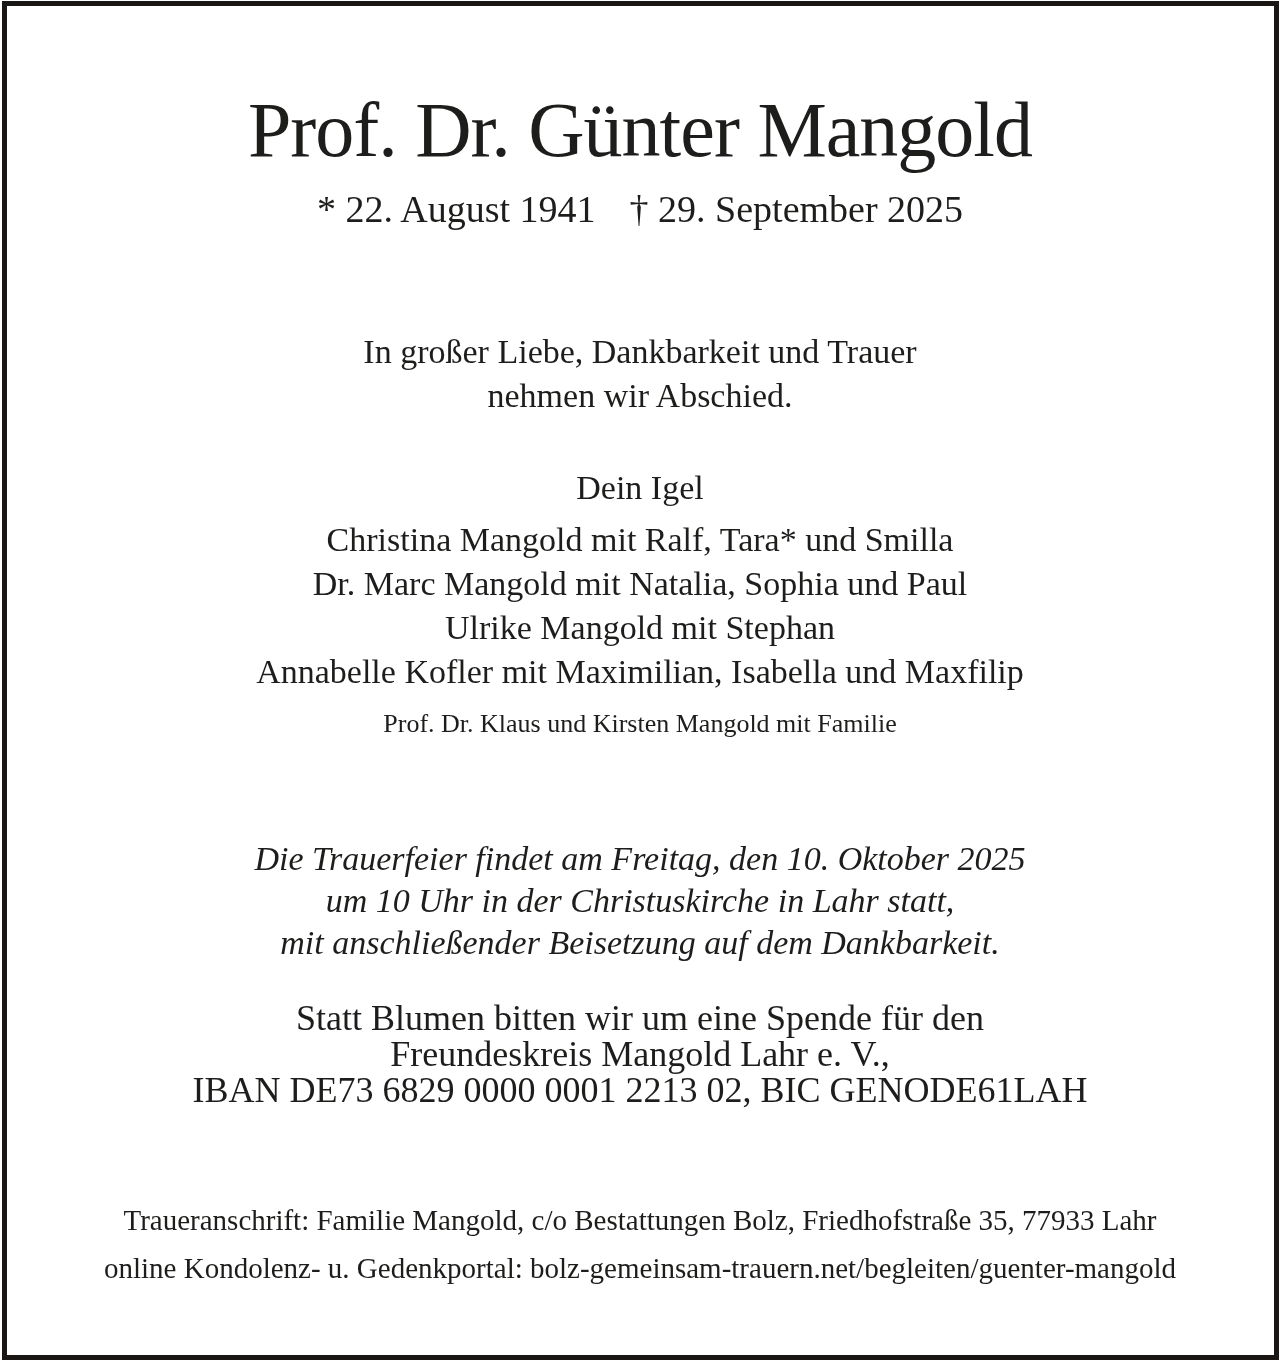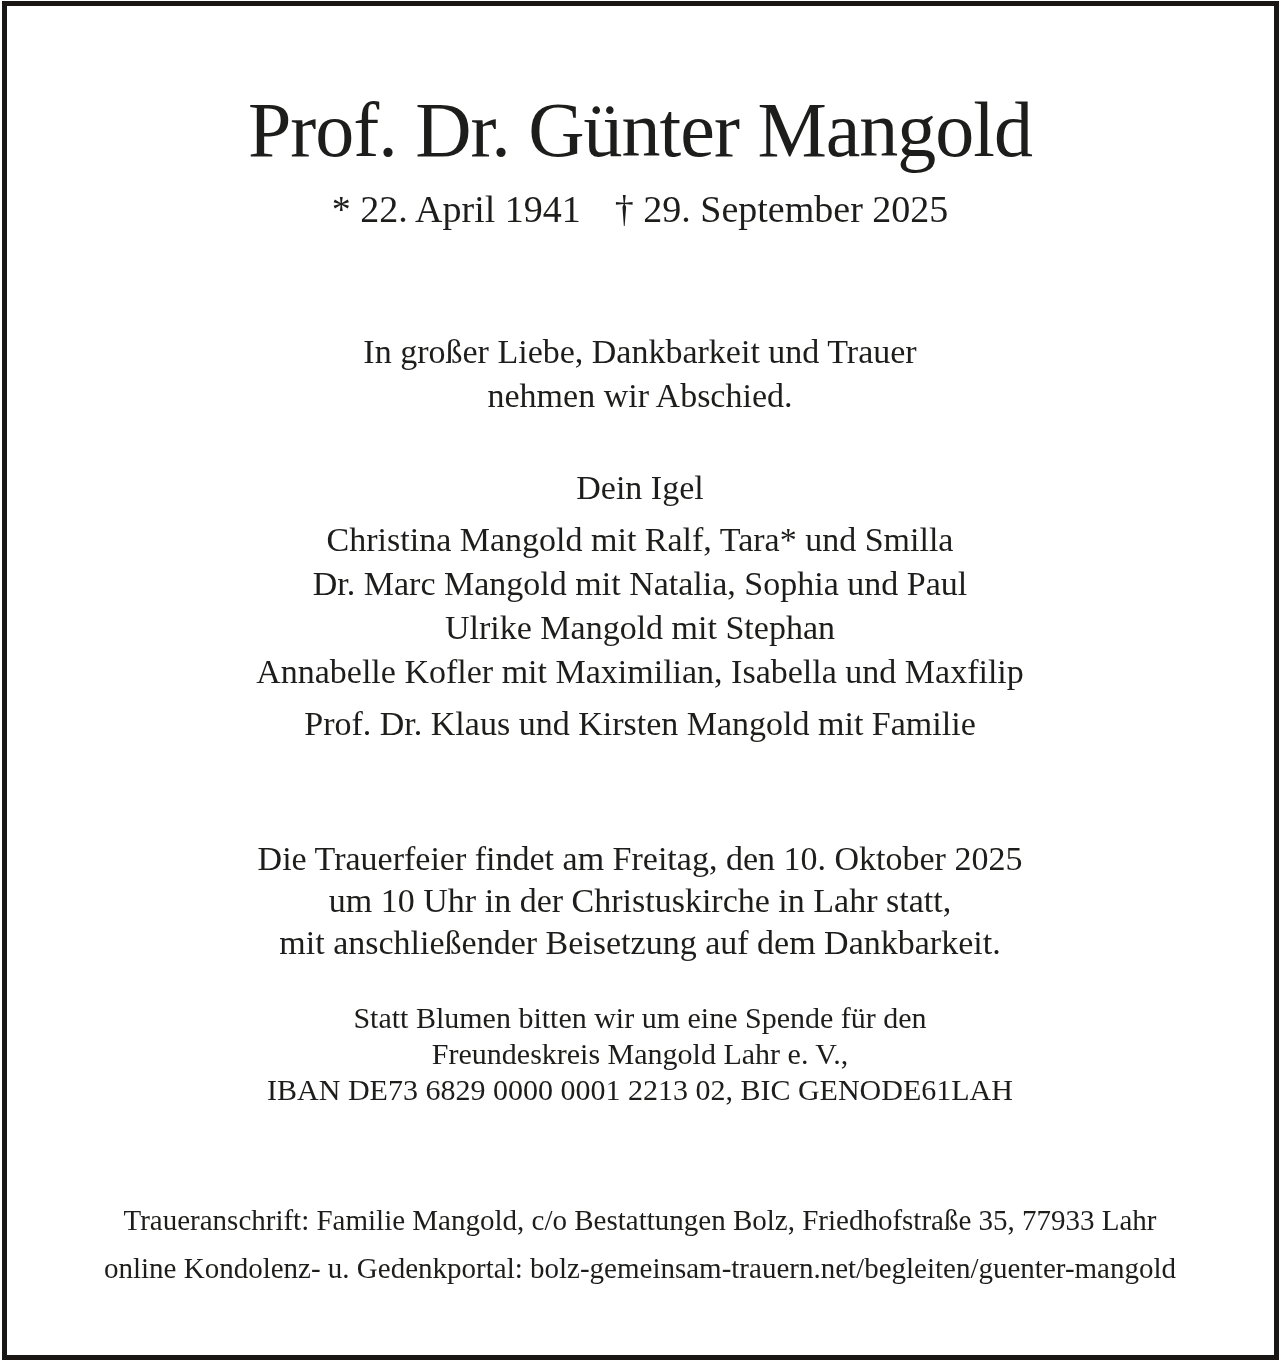--- a/index.html
+++ b/index.html
@@ -55,51 +55,52 @@
     font-size: 34px;
     line-height: 44px;
   }
   .family {
     margin-top: 8px;
     font-size: 34px;
     line-height: 44px;
   }
   .family-extended {
     margin-top: 8px;
-    font-size: 34px;
+    font-size: 26px;
     line-height: 44px;
   }
   .service {
     margin-top: 92px;
     font-size: 34px;
     line-height: 42px;
+    font-style: italic;
   }
   .donation {
     margin-top: 36px;
-    font-size: 30px;
+    font-size: 36px;
     line-height: 36px;
     text-align: center;
   }
   .footer {
     margin-top: 88px;
     font-size: 29px;
     line-height: 48px;
   }
 </style>
 </head>
 <body>
 
 <div class="frame"></div>
 
 <div class="content">
 
   <h1 class="title">Prof. Dr. Günter Mangold</h1>
 
   <div class="dates">
-    <span>* 22. April 1941</span><span class="date-sep"></span><span>† 29. September 2025</span>
+    <span>* 22. August 1941</span><span class="date-sep"></span><span>† 29. September 2025</span>
   </div>
 
   <div class="intro">
     <div>In großer Liebe, Dankbarkeit und Trauer</div>
     <div>nehmen wir Abschied.</div>
   </div>
 
   <div class="signature">Dein Igel</div>
 
   <div class="family">

